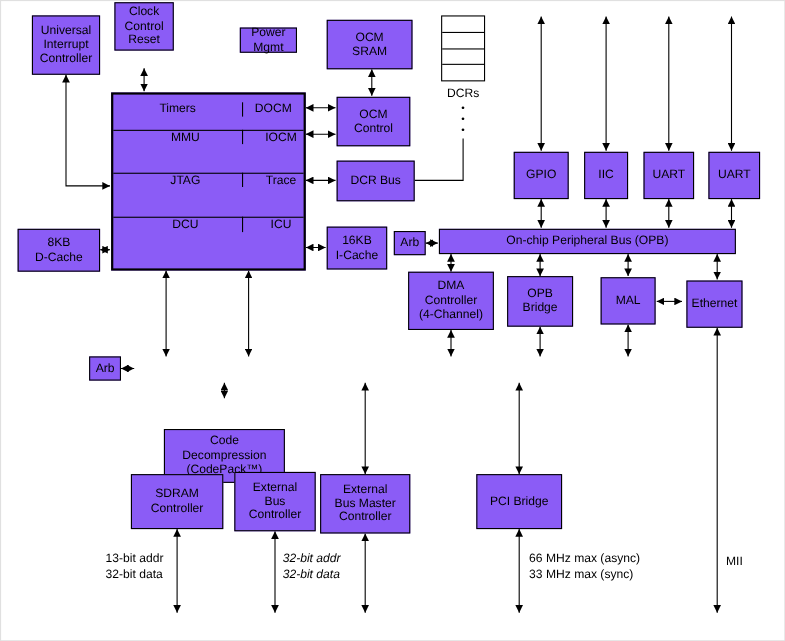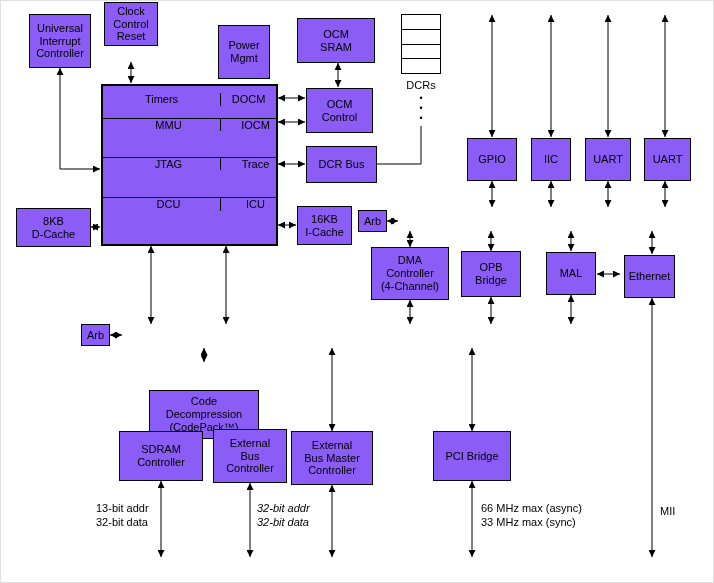--- a/index.html
+++ b/index.html
@@ -117,21 +117,21 @@
       <line x1="471" y1="480" x2="471" y2="556" marker-start="url(#ah)" marker-end="url(#ah)"></line>
     </g>
   </svg>
 
   <div class="box" style="left:28px;top:13px;width:62px;height:54px;">Universal
 Interrupt
 Controller</div>
   <div class="box" style="left:103px;top:1px;width:54px;height:44px;">Clock
 Control
 Reset</div>
-  <div class="box" style="left:217px;top:24px;width:52px;height:54px;">Power
+  <div class="box" style="left:217px;top:24px;width:52px;height:23px;">Power
 Mgmt</div>
   <div class="box" style="left:296px;top:17px;width:78px;height:45px;">OCM
 SRAM</div>
 
   <div class="dcr-stack" style="left:400px;top:13px;width:40px;height:60px;">
     <div class="slot"></div>
     <div class="slot"></div>
     <div class="slot"></div>
     <div class="slot"></div>
   </div>
@@ -153,20 +153,21 @@
 
   <div class="box" style="left:305px;top:87px;width:67px;height:45px;">OCM
 Control</div>
   <div class="box" style="left:305px;top:145px;width:71px;height:37px;">DCR Bus</div>
 
   <div class="box" style="left:15px;top:207px;width:75px;height:39px;">8KB
 D-Cache</div>
   <div class="box" style="left:296px;top:205px;width:55px;height:39px;">16KB
 I-Cache</div>
   <div class="box" style="left:357px;top:209px;width:29px;height:22px;">Arb</div>
+  <div class="box bus" style="left:398px;top:207px;width:270px;height:23px;">On-chip Peripheral Bus (OPB)</div>
 
   <div class="box" style="left:466px;top:137px;width:50px;height:43px;">GPIO</div>
   <div class="box" style="left:530px;top:137px;width:40px;height:43px;">IIC</div>
   <div class="box" style="left:584px;top:137px;width:46px;height:43px;">UART</div>
   <div class="box" style="left:643px;top:137px;width:47px;height:43px;">UART</div>
 
   <div class="box" style="left:370px;top:246px;width:78px;height:53px;">DMA
 Controller
 (4-Channel)</div>
   <div class="box" style="left:545px;top:251px;width:50px;height:43px;">MAL</div>

